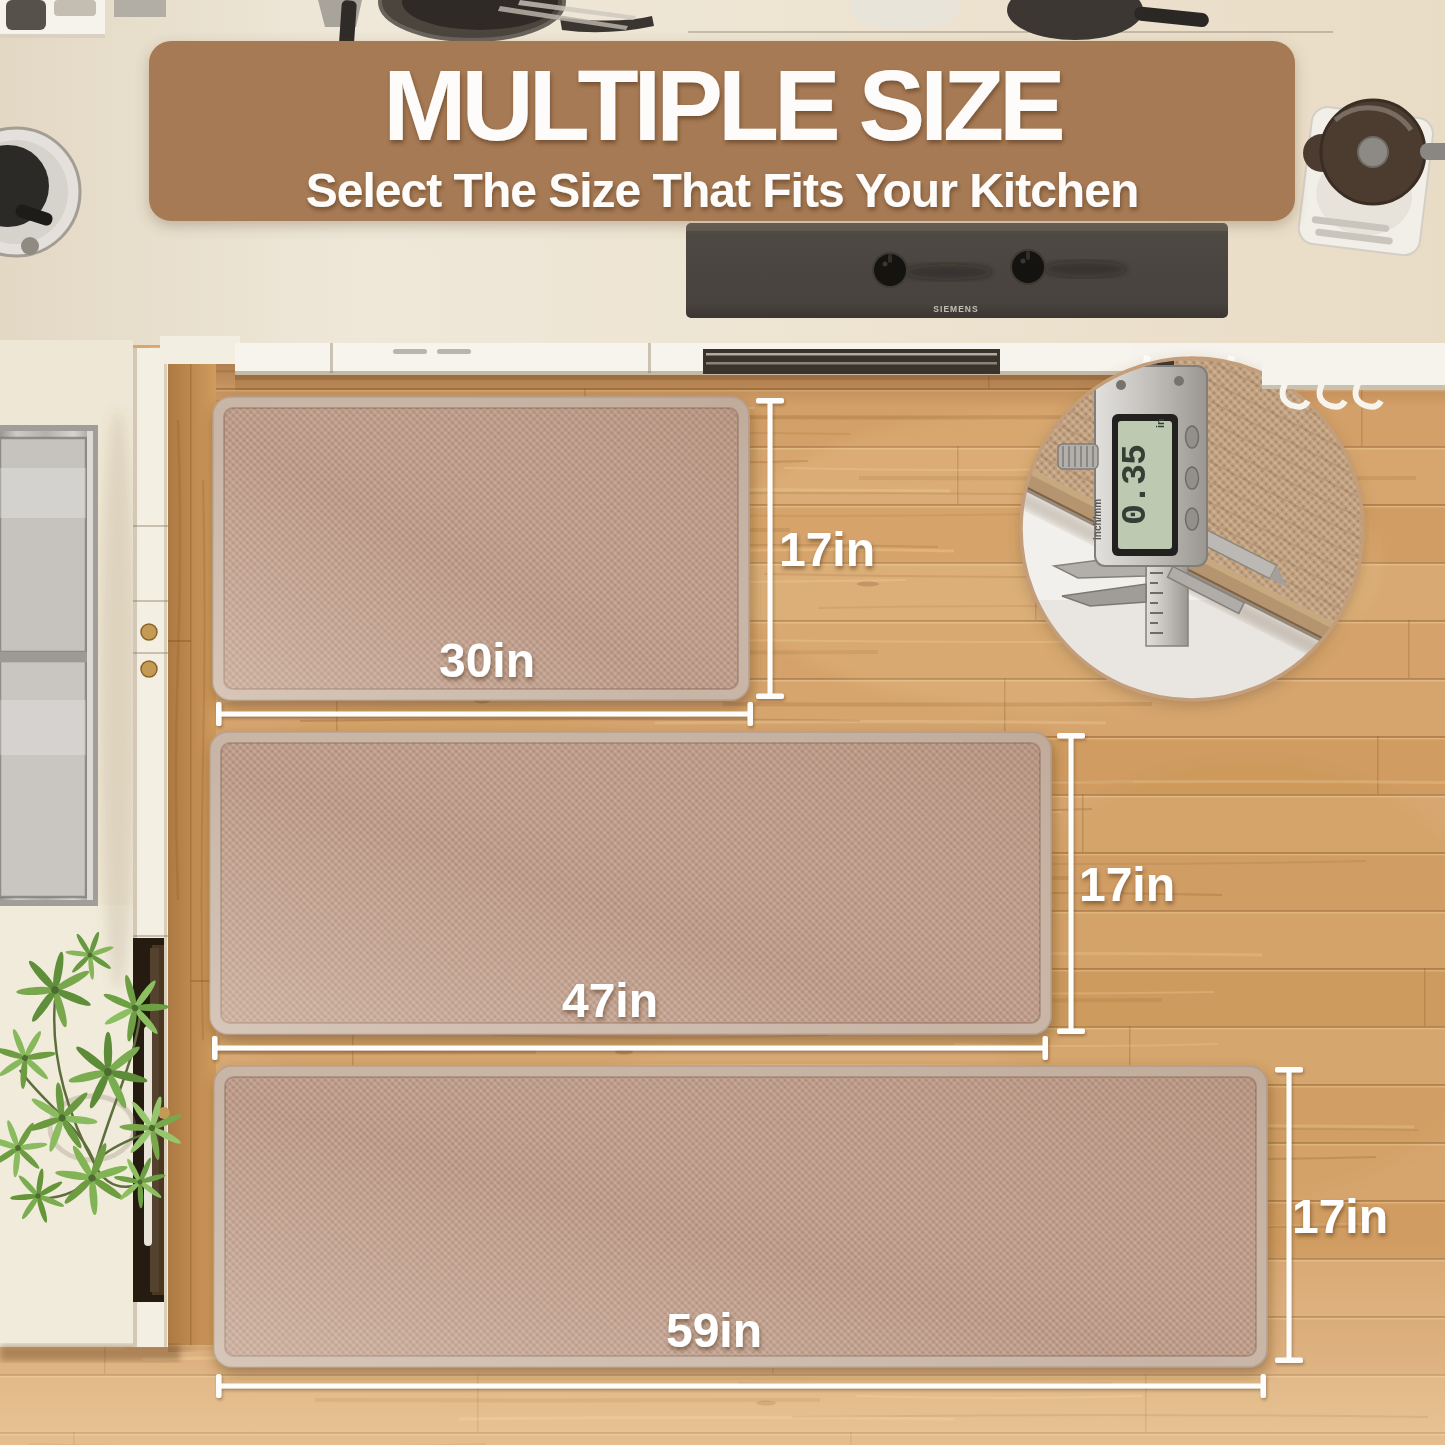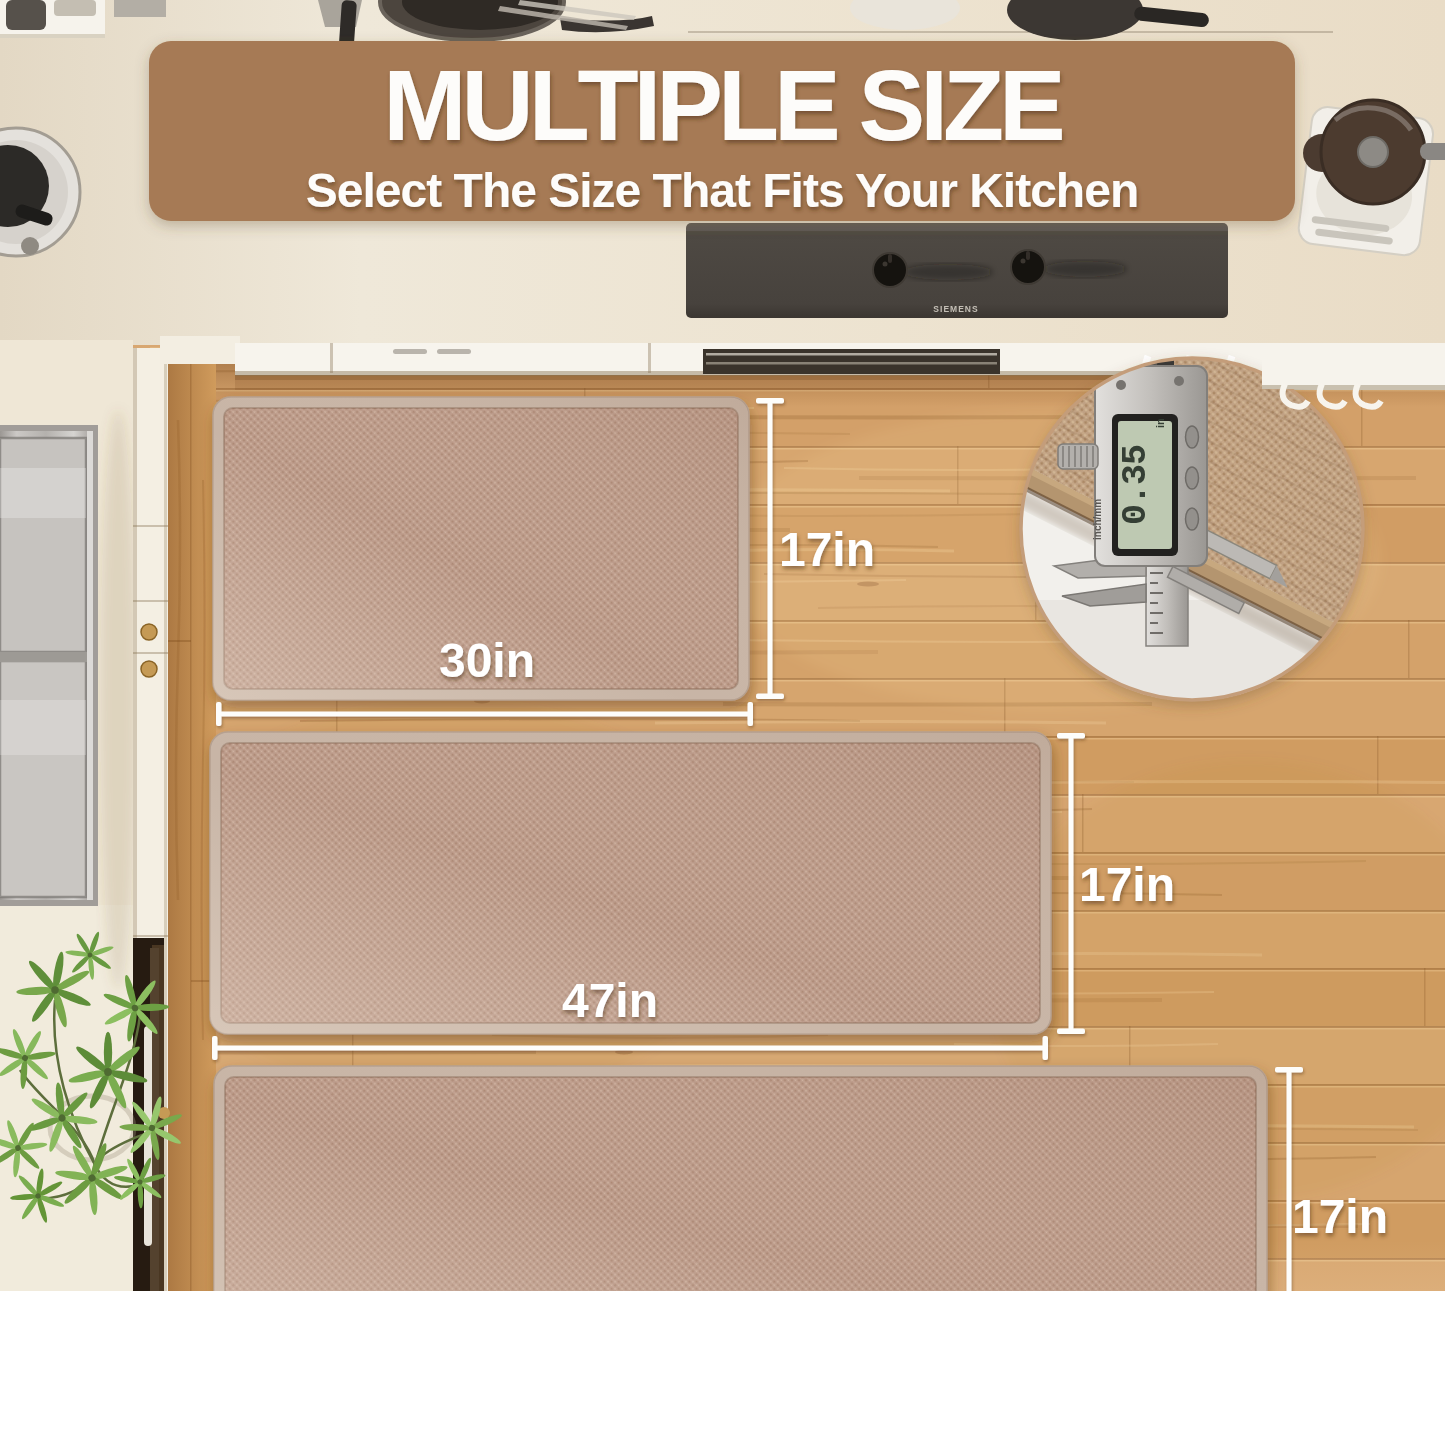--- a/index.html
+++ b/index.html
@@ -1,15 +1,15 @@
 <!DOCTYPE html>
 <html><head><meta charset="utf-8">
 <style>
 html,body{margin:0;padding:0;background:#fff;}
-#page{position:relative;width:1445px;height:1291px;overflow:hidden;font-family:"Liberation Sans",sans-serif;}
+#page{position:relative;width:1445px;height:1445px;overflow:hidden;font-family:"Liberation Sans",sans-serif;}
 svg{position:absolute;top:0;left:0;display:block;}
 </style></head>
 <body>
 <div id="page">
     <svg width="1445" height="1445" viewBox="0 0 1445 1445">
 <defs>
   <pattern id="weave" width="5" height="5" patternUnits="userSpaceOnUse" patternTransform="rotate(45)">
     <rect width="5" height="5" fill="#bb9a89"></rect>
     <circle cx="1.3" cy="1.3" r="1.1" fill="#cfb2a0"></circle>
     <circle cx="3.8" cy="3.8" r="1.1" fill="#ac8874"></circle>

